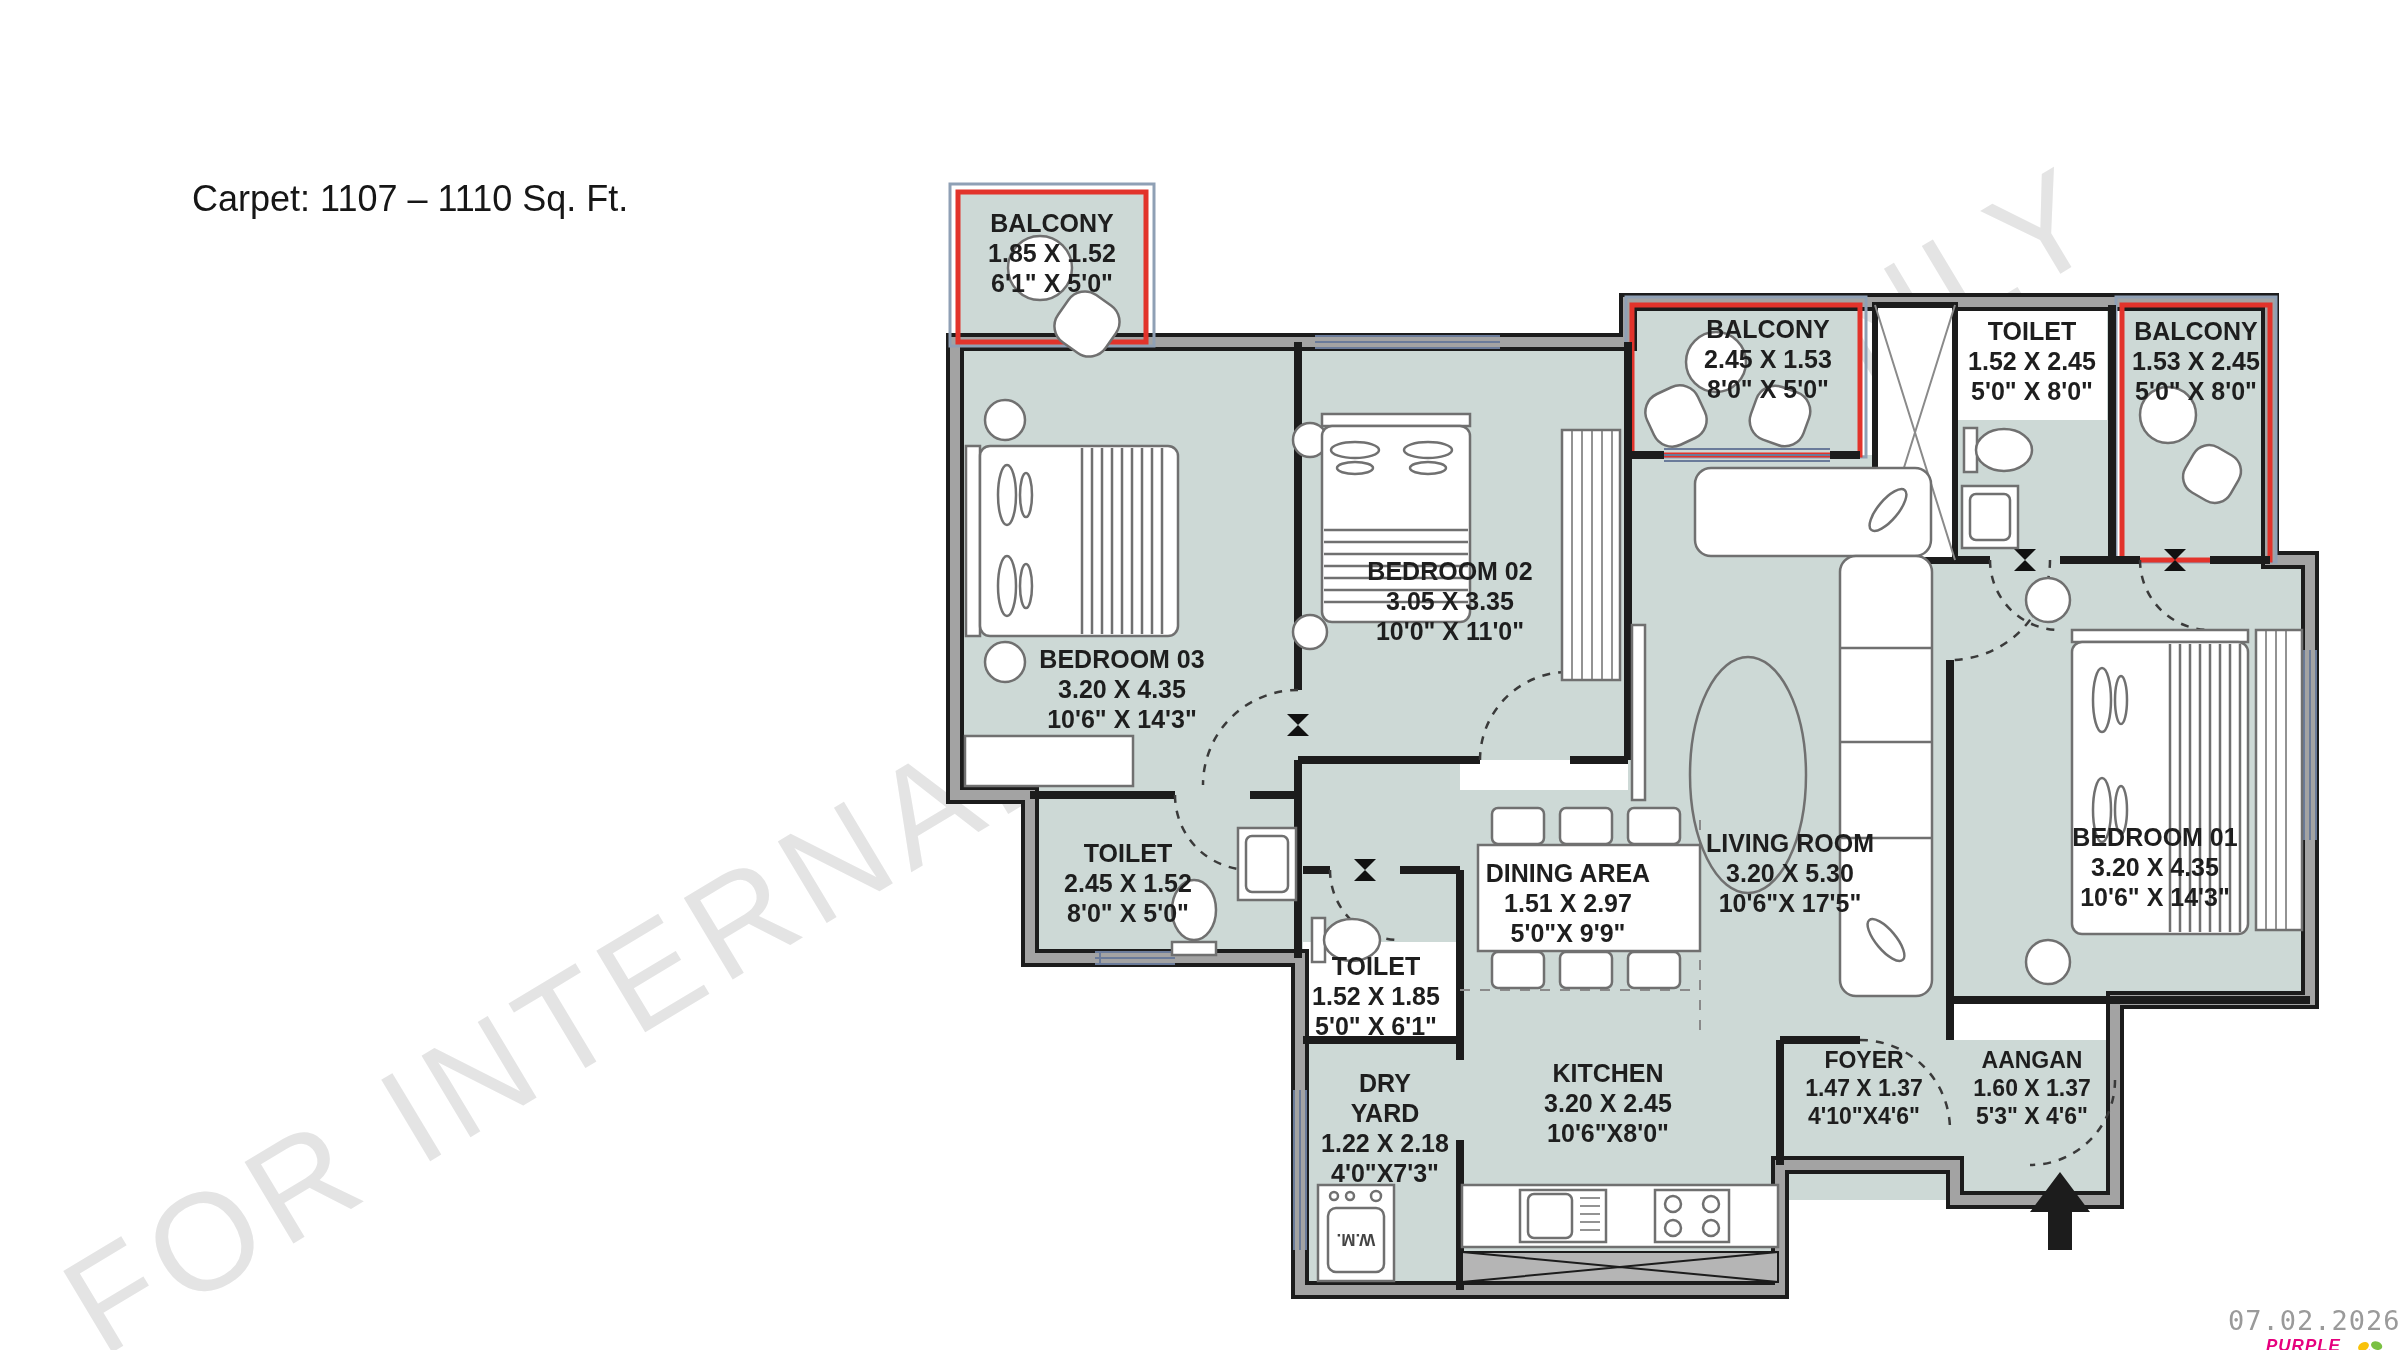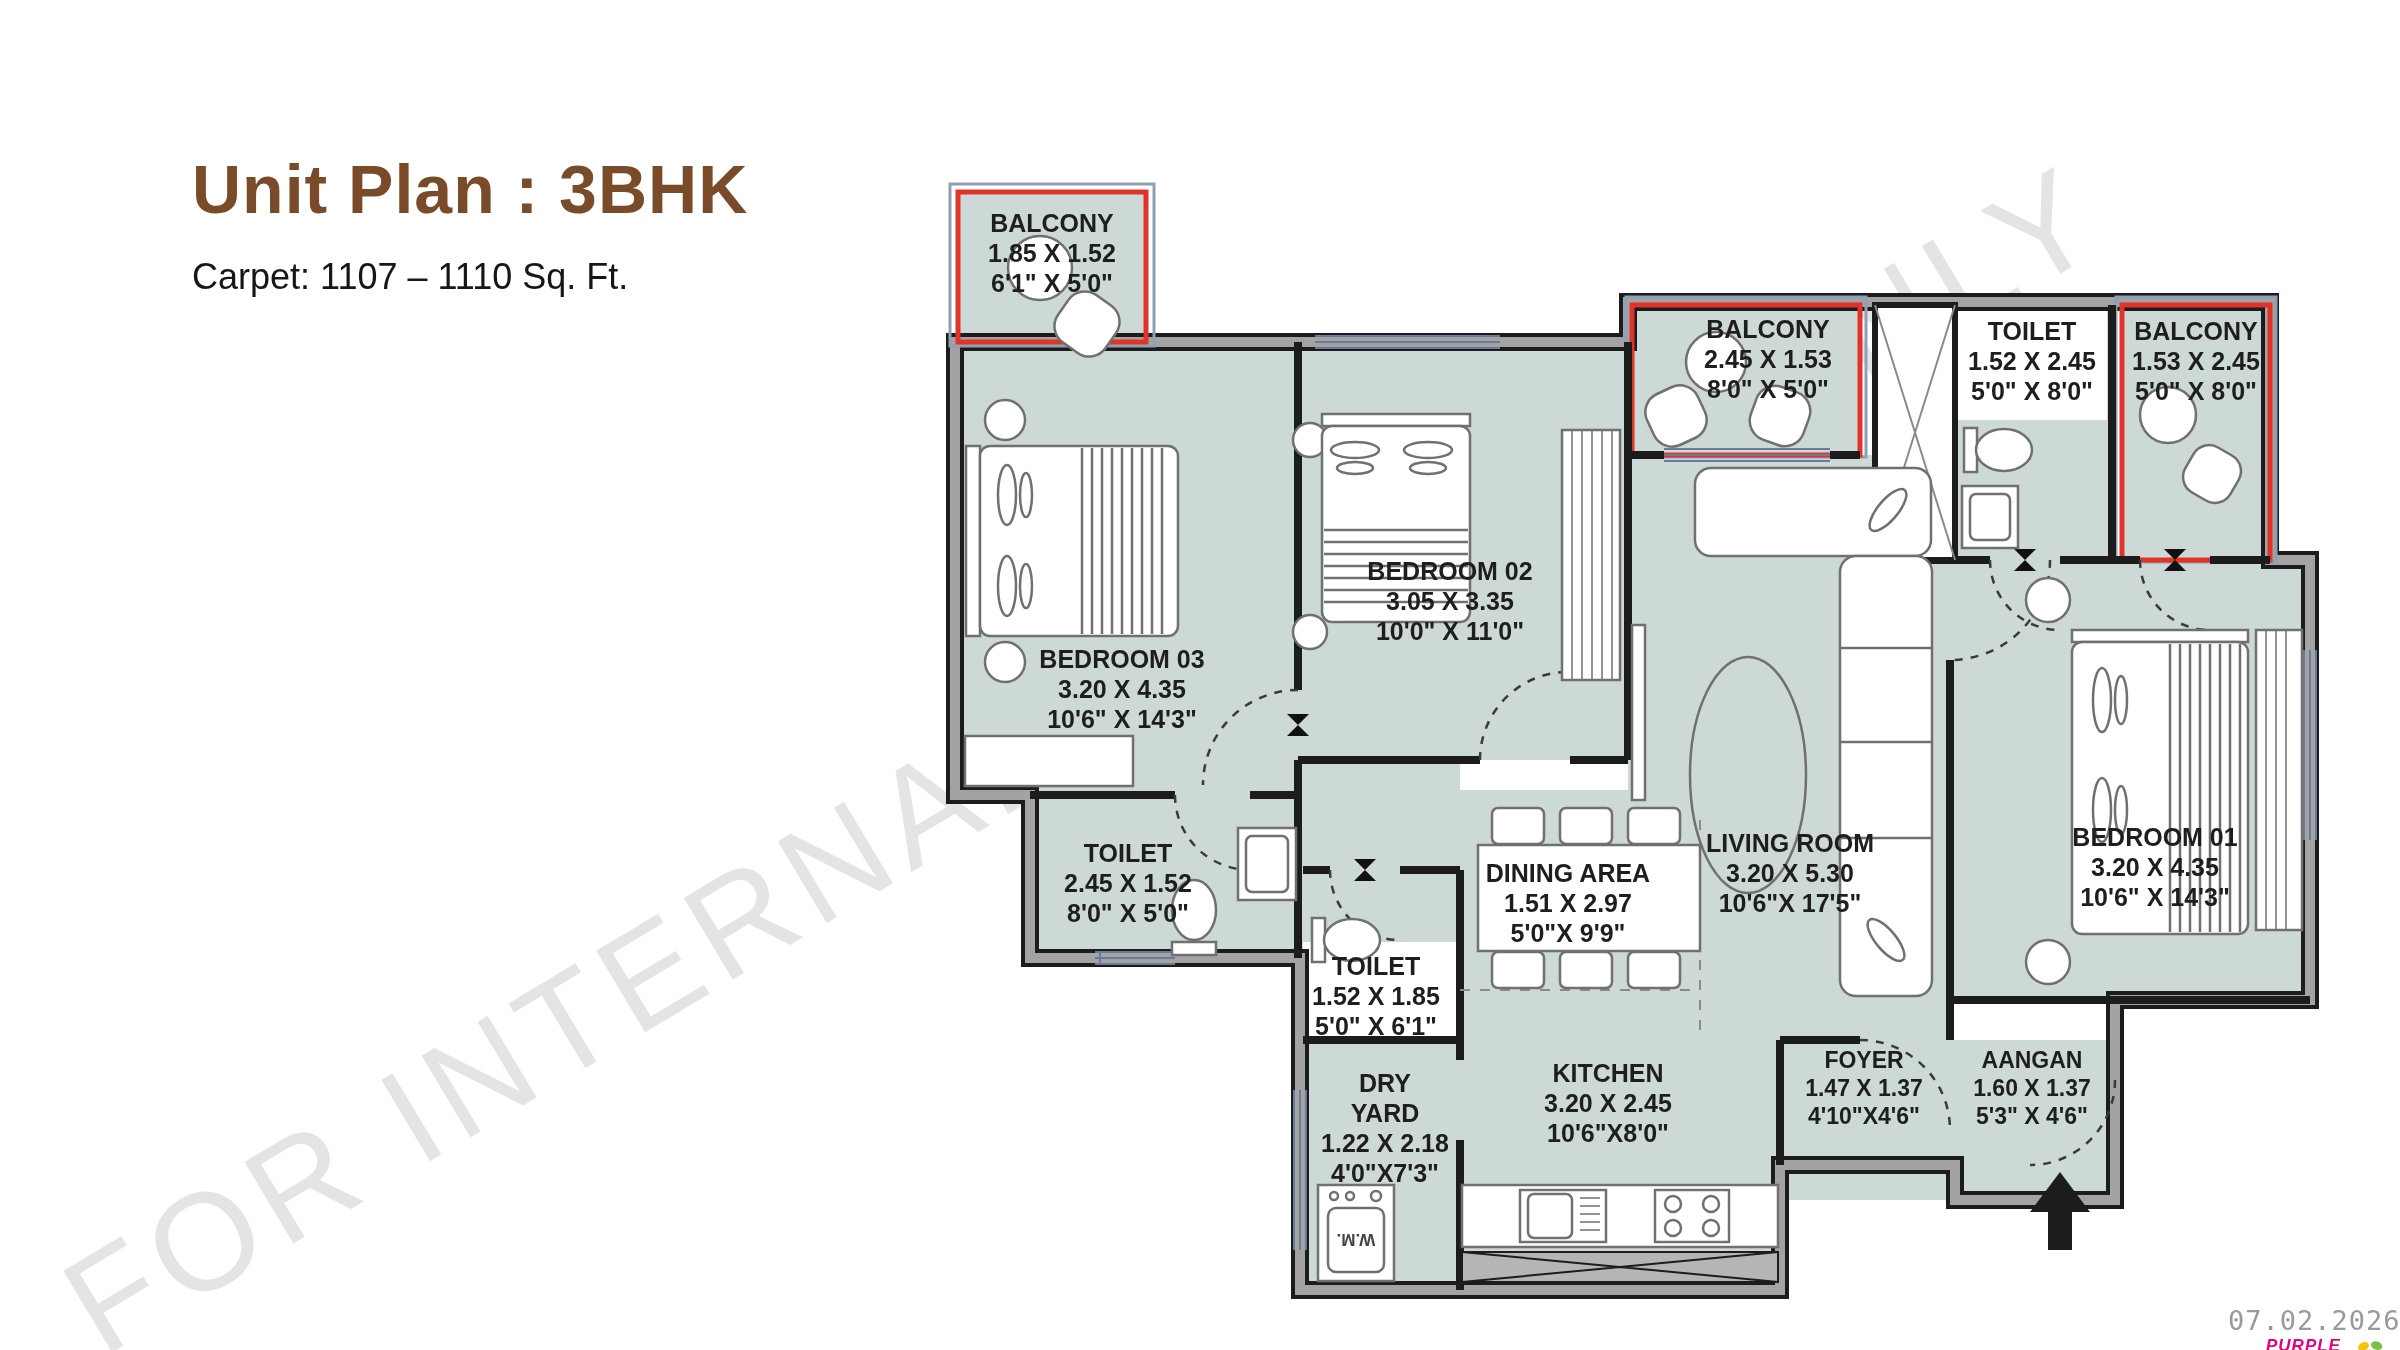--- a/index.html
+++ b/index.html
@@ -31,21 +31,20 @@
 </style>
 </head>
 <body>
 
 <div class="stage">
 
   <div class="wm" id="wm1">FOR INTERNAL</div>
   <div class="wm" id="wm2">ONLY</div>
 
   <div class="hdr">
-    <h1>Unit Plan : 3BHK</h1>
     <div class="sub">Carpet: 1107 – 1110 Sq. Ft.</div>
   </div>
 
   <svg class="plan" width="2400" height="1350" viewBox="0 0 2400 1350">
 
     <g fill="#cdd9d6" stroke="none">
       <rect x="958" y="192" width="188" height="150"></rect>
       <rect x="955" y="342" width="343" height="453"></rect>
       <rect x="1030" y="795" width="270" height="163"></rect>
       <rect x="1298" y="342" width="330" height="418"></rect>

